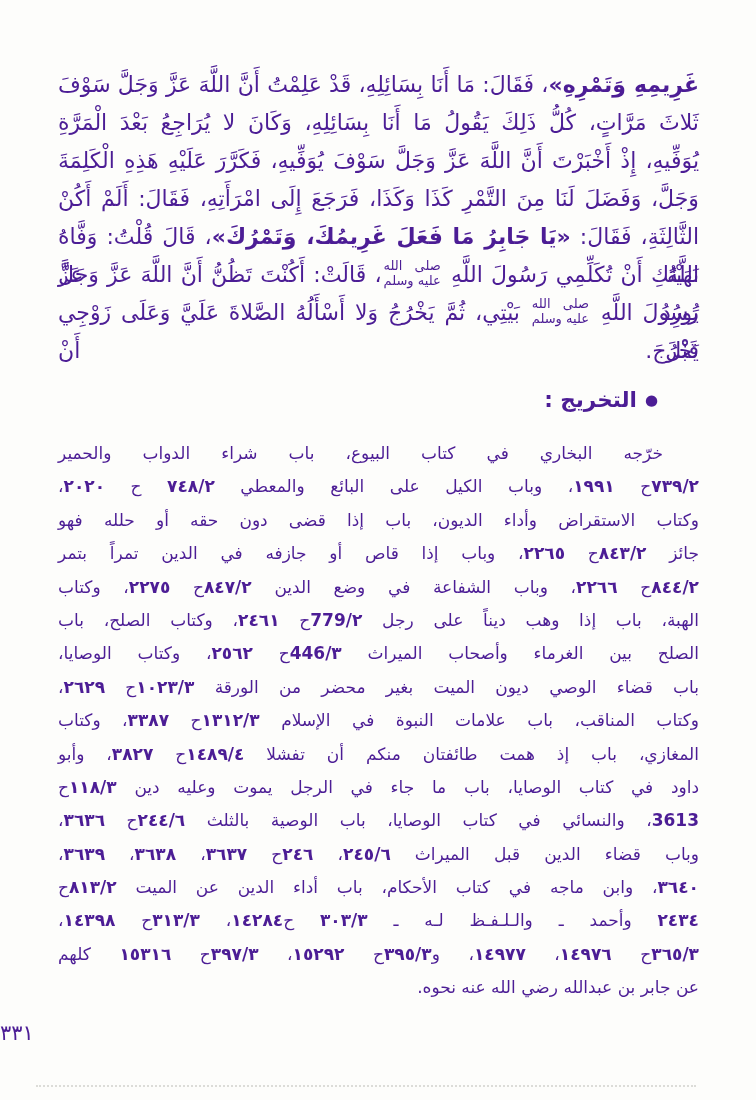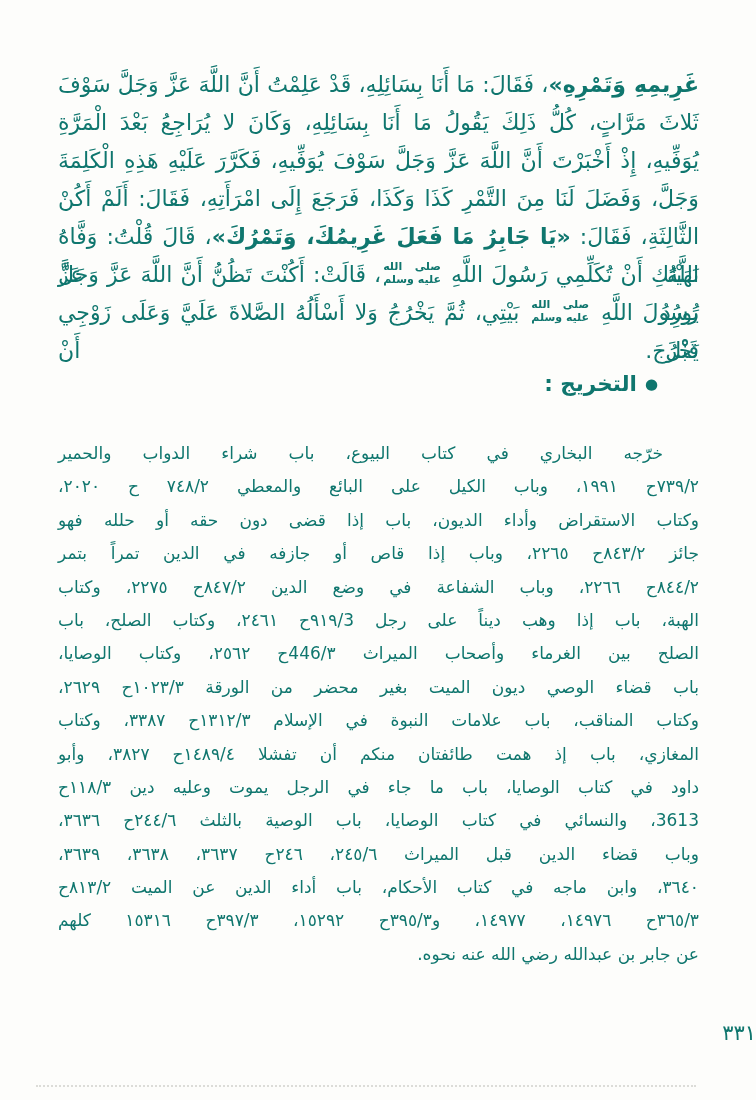--- a/index.html
+++ b/index.html
@@ -6,21 +6,21 @@
   body {
     width: 756px; height: 1100px;
     background: #ffffff;
     font-family: "DejaVu Sans", sans-serif;
     overflow: hidden;
   }
   .page {
     position: relative;
     width: 756px; height: 1100px;
     background: #fdfdfb;
-    color: #0f766e;
+    color: #4c1d95;
     direction: rtl;
   }
   .textblock {
     position: absolute;
     right: 57px;
     width: 641px;
   }
   .line {
     text-align: justify;
     text-align-last: justify;
@@ -29,54 +29,54 @@
   .line.last { text-align-last: right; }
   .hadith {
     top: 66px;
     font-size: 22px;
     font-weight: 500;
   }
   .hadith .line { line-height: 38px; height: 38px; }
   .hadith b { font-weight: 800; }
   .takhrij-heading {
     position: absolute;
-    top: 368px;
+    top: 384px;
     right: 98px;
     font-size: 21.5px;
     font-weight: bold;
     line-height: 32px;
   }
   .takhrij-heading .bullet {
     display: inline-block;
     font-size: 15px;
     vertical-align: 2px;
     margin-left: 8px;
   }
   .takhrij {
     top: 437px;
     font-size: 17px;
   }
   .takhrij .line { line-height: 33.4px; height: 33.4px; }
   .takhrij .line.first { padding-right: 36px; box-sizing: border-box; }
-  .takhrij b { font-weight: 400; letter-spacing: 0.5px; }
+  .takhrij b { font-weight: 700; letter-spacing: 0.5px; }
   .saw {
     display: inline-block;
-    font-size: 11px;
+    font-size: 13px;
     line-height: 1.15;
     text-align: center;
     vertical-align: middle;
-    font-weight: bold;
+    font-weight: normal;
     margin: 0 2px;
     transform: translateY(-2px);
   }
   .page-number {
     position: absolute;
     top: 1018px;
     left: 0; right: 0;
-    text-align: right;
+    text-align: left;
     font-size: 21px;
     line-height: 30px;
   }
   .scan-artifact {
     position: absolute;
     top: 1085px;
     left: 36px;
     right: 60px;
     border-top: 2px dotted #dcdcd8;
     height: 0;
@@ -101,29 +101,30 @@
   <div class="takhrij-heading">
     <span class="bullet">●</span><span>التخريج :</span>
   </div>
 
   <div class="textblock takhrij" id="takhrij">
       <div class="line first">خرّجه البخاري في كتاب البيوع، باب شراء الدواب والحمير</div>
       <div class="line"><b>٧٣٩/٢</b>ح <b>١٩٩١</b>، وباب الكيل على البائع والمعطي <b>٧٤٨/٢</b> ح <b>٢٠٢٠</b>،</div>
       <div class="line">وكتاب الاستقراض وأداء الديون، باب إذا قضى دون حقه أو حلله فهو</div>
       <div class="line">جائز <b>٨٤٣/٢</b>ح <b>٢٢٦٥</b>، وباب إذا قاص أو جازفه في الدين تمراً بتمر</div>
       <div class="line"><b>٨٤٤/٢</b>ح <b>٢٢٦٦</b>، وباب الشفاعة في وضع الدين <b>٨٤٧/٢</b>ح <b>٢٢٧٥</b>، وكتاب</div>
-      <div class="line">الهبة، باب إذا وهب ديناً على رجل <b>٩١٩/3</b>ح <b>٢٤٦١</b>، وكتاب الصلح، باب</div>
+      <div class="line">الهبة، باب إذا وهب ديناً على رجل <b>779/٢</b>ح <b>٢٤٦١</b>، وكتاب الصلح، باب</div>
       <div class="line">الصلح بين الغرماء وأصحاب الميراث <b>446/٣</b>ح <b>٢٥٦٢</b>، وكتاب الوصايا،</div>
       <div class="line">باب قضاء الوصي ديون الميت بغير محضر من الورقة <b>١٠٢٣/٣</b>ح <b>٢٦٢٩</b>،</div>
       <div class="line">وكتاب المناقب، باب علامات النبوة في الإسلام <b>١٣١٢/٣</b>ح <b>٣٣٨٧</b>، وكتاب</div>
       <div class="line">المغازي، باب إذ همت طائفتان منكم أن تفشلا <b>١٤٨٩/٤</b>ح <b>٣٨٢٧</b>، وأبو</div>
       <div class="line">داود في كتاب الوصايا، باب ما جاء في الرجل يموت وعليه دين <b>١١٨/٣</b>ح</div>
       <div class="line"><b>3613</b>، والنسائي في كتاب الوصايا، باب الوصية بالثلث <b>٢٤٤/٦</b>ح <b>٣٦٣٦</b>،</div>
       <div class="line">وباب قضاء الدين قبل الميراث <b>٢٤٥/٦</b>، <b>٢٤٦</b>ح <b>٣٦٣٧</b>، <b>٣٦٣٨</b>، <b>٣٦٣٩</b>،</div>
       <div class="line"><b>٣٦٤٠</b>، وابن ماجه في كتاب الأحكام، باب أداء الدين عن الميت <b>٨١٣/٢</b>ح</div>
+      <div class="line"><b>٢٤٣٤</b> وأحمد ـ والـلـفـظ لـه ـ <b>٣٠٣/٣</b> ح<b>١٤٢٨٤</b>، <b>٣١٣/٣</b>ح <b>١٤٣٩٨</b>،</div>
       <div class="line"><b>٣٦٥/٣</b>ح <b>١٤٩٧٦</b>، <b>١٤٩٧٧</b>، و<b>٣٩٥/٣</b>ح <b>١٥٢٩٢</b>، <b>٣٩٧/٣</b>ح <b>١٥٣١٦</b> كلهم</div>
       <div class="line last">عن جابر بن عبدالله رضي الله عنه نحوه.</div>
     </div>
 
   <div class="page-number">٣٣١</div>
 
   <div class="scan-artifact"></div>
 
 </div>
 

